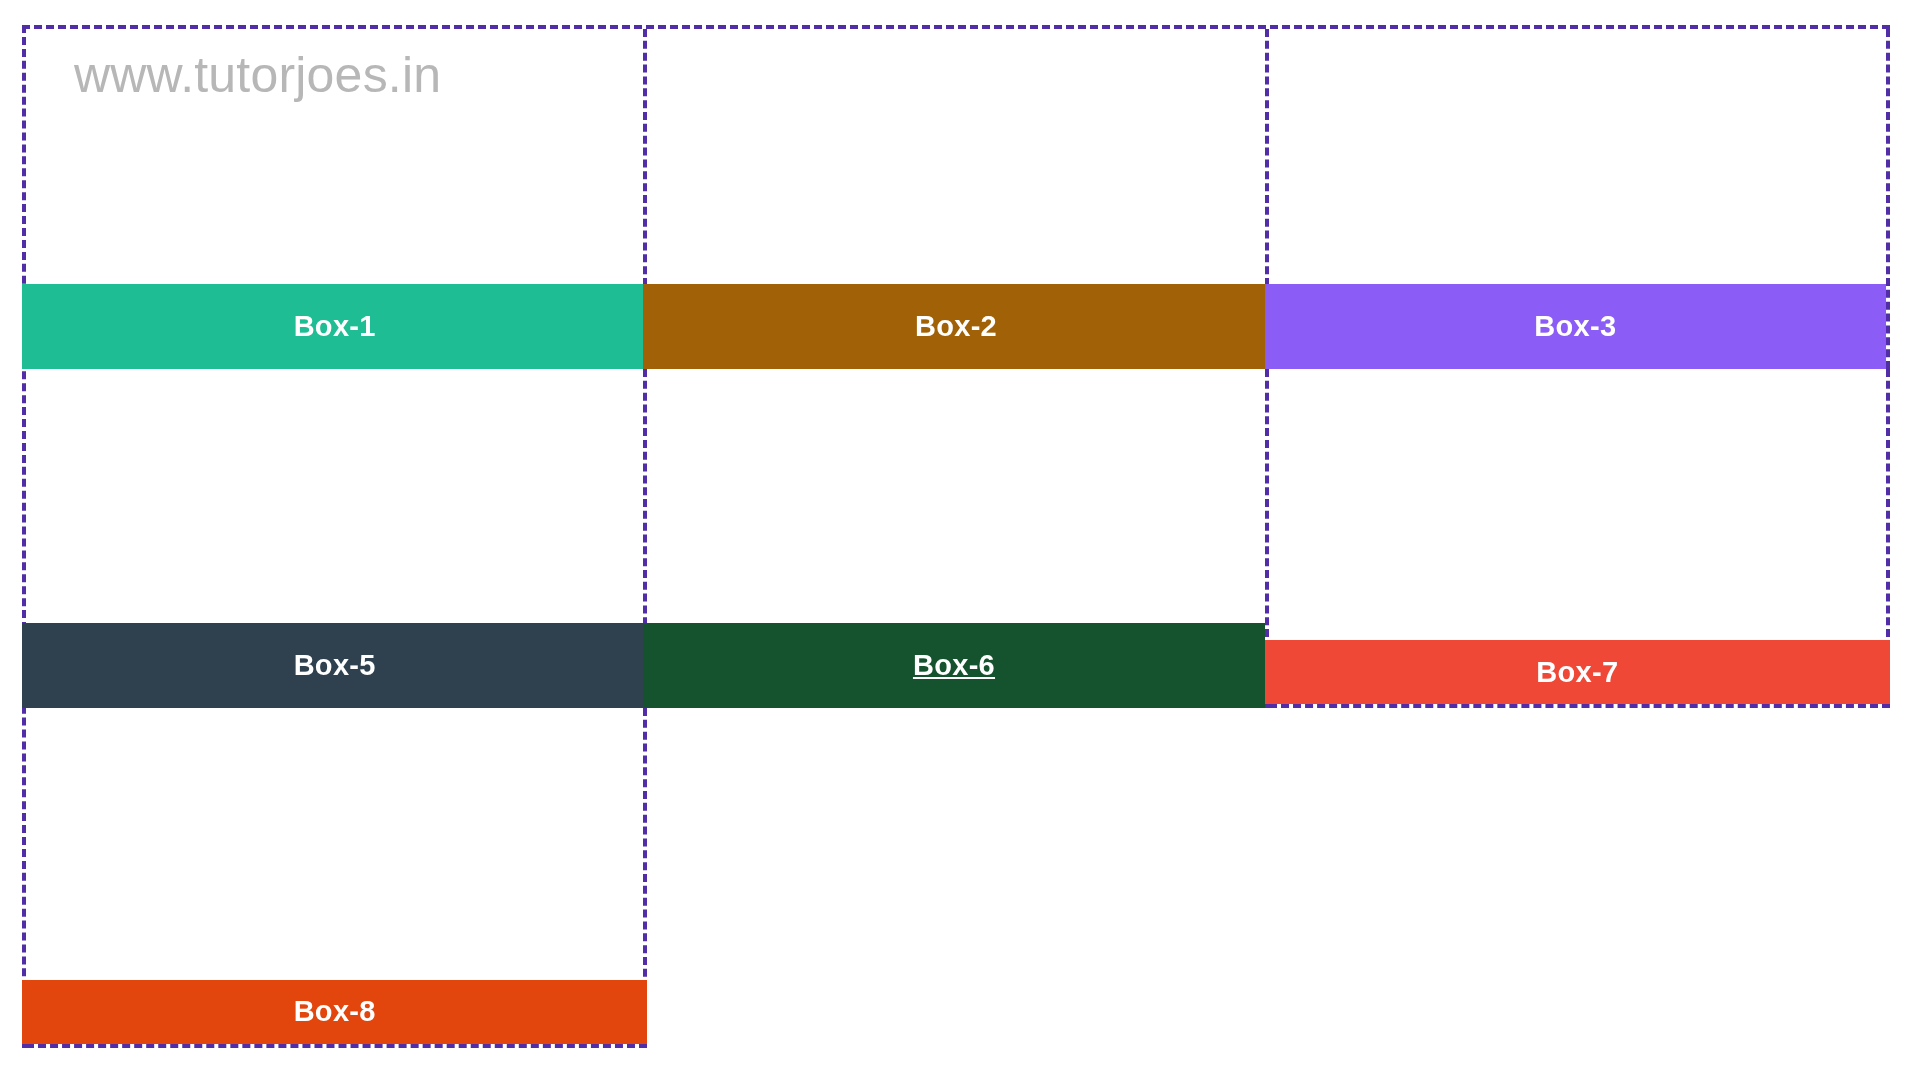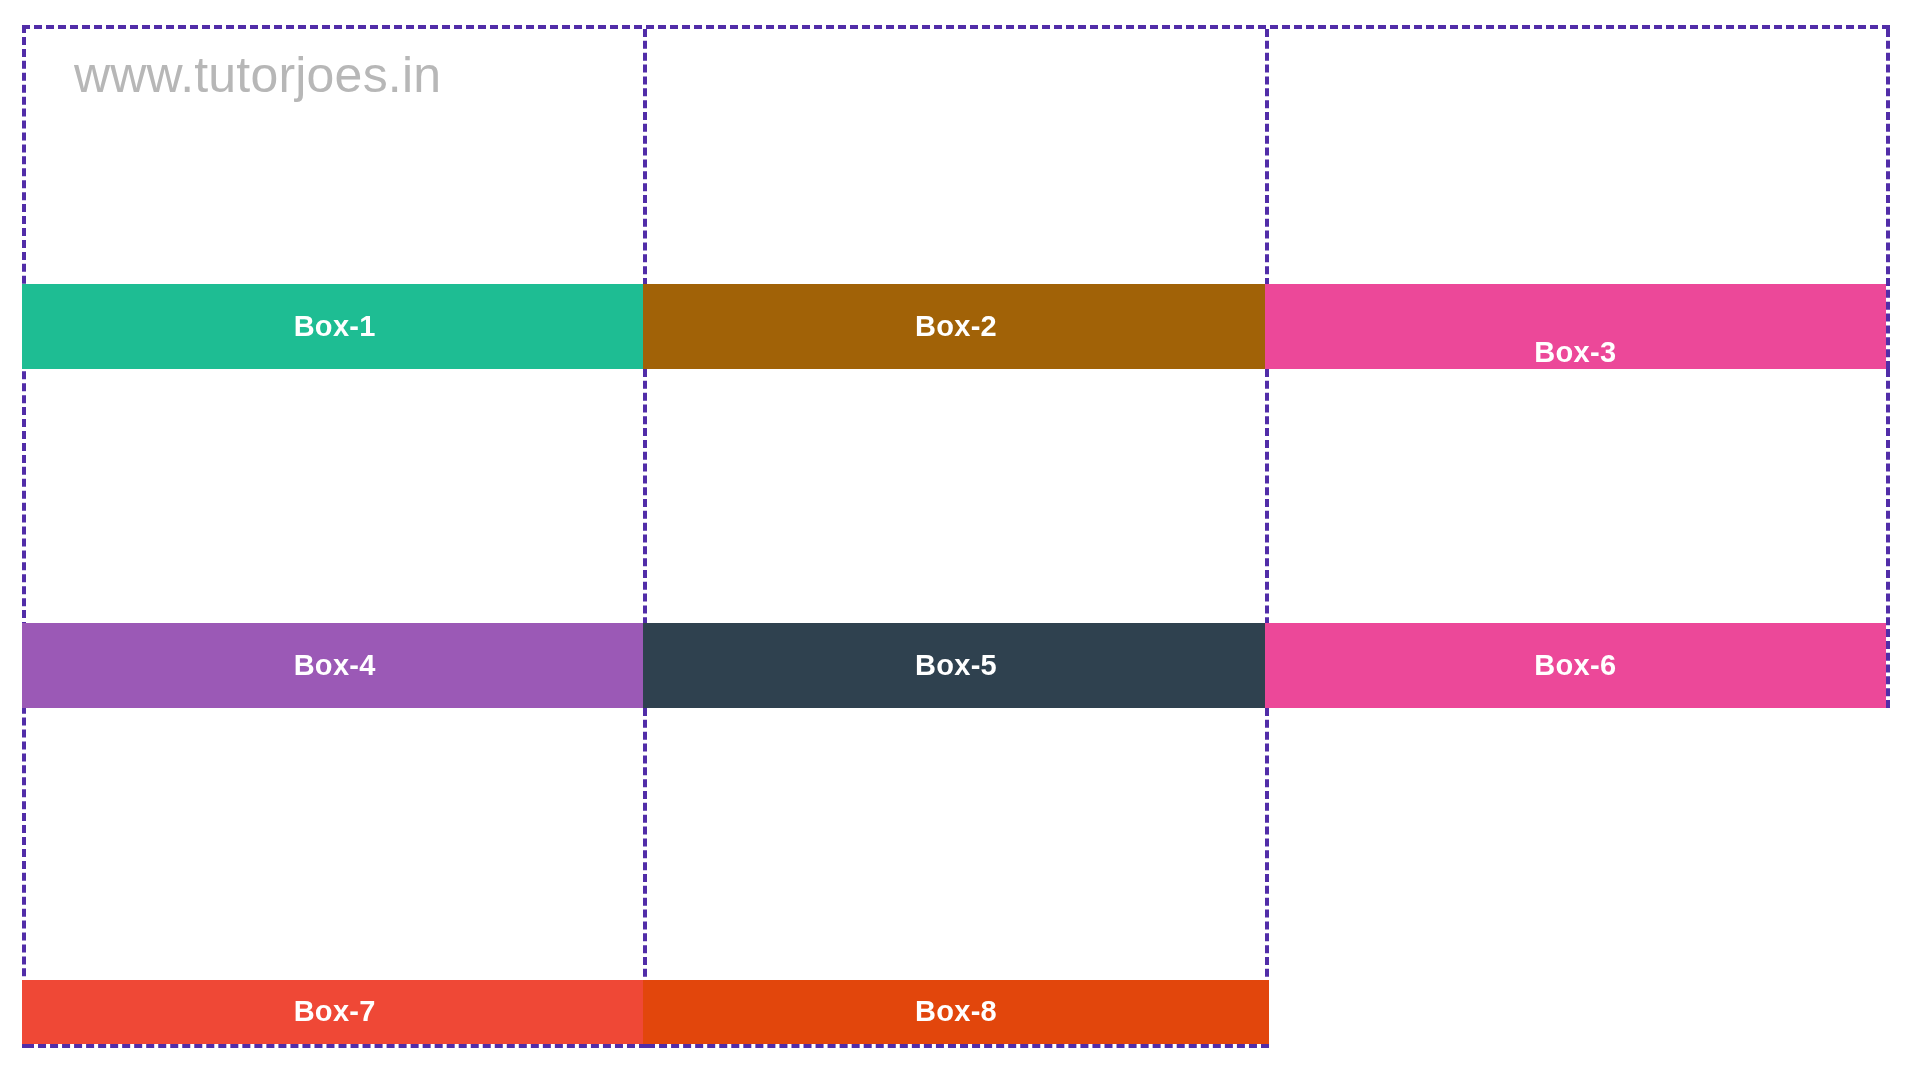--- a/index.html
+++ b/index.html
@@ -89,37 +89,32 @@
     <div class="box" style="background: rgb(30, 189, 147);">
       <span>Box-1</span>
     </div>
   </div>
   <div class="grid-cell row-1 col-2" style="border-right: 4px dashed rgb(81, 45, 168); border-bottom: 4px dashed rgb(81, 45, 168);">
     <div class="box" style="background: #a16207;">
       <span>Box-2</span>
     </div>
   </div>
   <div class="grid-cell row-1 col-3" style="border-right: 4px dashed rgb(81, 45, 168); border-bottom: 4px dashed rgb(81, 45, 168);">
-    <div class="box" style="background: #ec4899; align-items: flex-end;">
+    <div class="box" style="background: #8b5cf6;">
       <span>Box-3</span>
     </div>
   </div>
 
-  <div class="grid-cell row-2 col-1" style="border-right: 4px dashed rgb(81, 45, 168); border-bottom: 4px dashed rgb(81, 45, 168);">
-    <div class="box" style="background: rgb(155, 89, 182);">
-      <span>Box-4</span>
-    </div>
-  </div>
   <div class="grid-cell row-2 col-2" style="border-right: 4px dashed rgb(81, 45, 168); border-bottom: 4px dashed rgb(81, 45, 168);">
     <div class="box" style="background: rgb(47, 65, 79);">
       <span>Box-5</span>
     </div>
   </div>
   <div class="grid-cell row-2 col-3" style="border-right: 4px dashed rgb(81, 45, 168); border-bottom: 4px dashed rgb(81, 45, 168);">
-    <div class="box" style="background: #ec4899;">
+    <div class="box" style="background: #14532d; text-decoration: underline;">
       <span>Box-6</span>
     </div>
   </div>
 
   <div class="grid-cell row-3 col-1" style="border-right: 4px dashed rgb(81, 45, 168); border-bottom: 4px dashed rgb(81, 45, 168);">
     <div class="box" style="background: rgb(239, 72, 54);">
       <span>Box-7</span>
     </div>
   </div>
   <div class="grid-cell row-3 col-2" style="border-right: 4px dashed rgb(81, 45, 168); border-bottom: 4px dashed rgb(81, 45, 168);">

